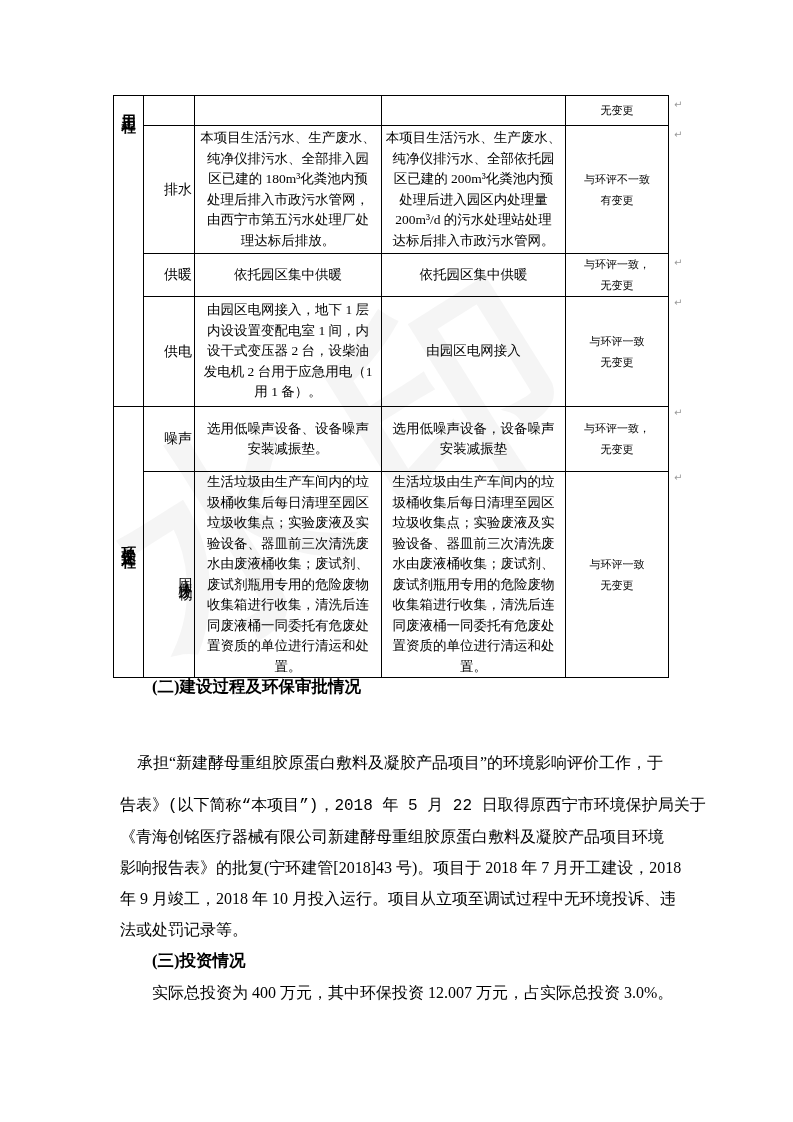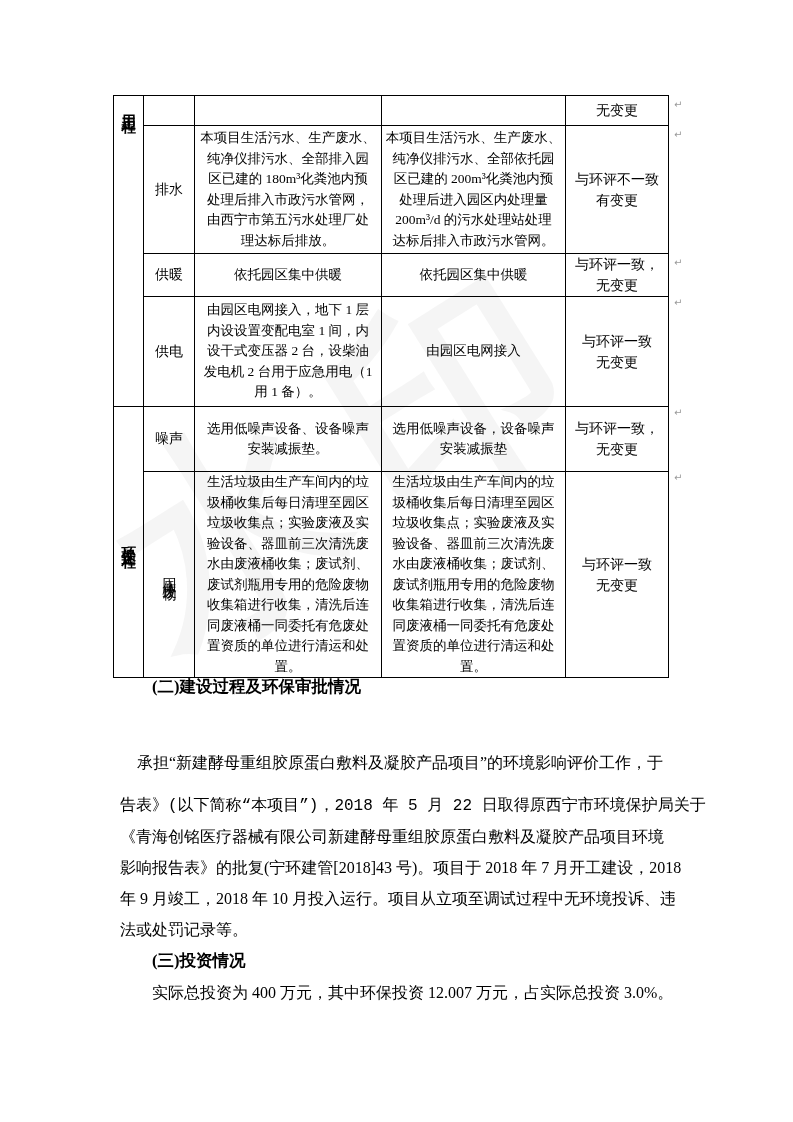--- a/index.html
+++ b/index.html
@@ -15,23 +15,23 @@
     letter-spacing:40px;white-space:nowrap;pointer-events:none;
     font-family:"Liberation Serif","DejaVu Serif",serif;
   }
   
   .tbl-wrap{position:absolute;left:113px;top:95px;}
   table.cmp{border-collapse:collapse;table-layout:fixed;width:555px;}
   table.cmp td{border:1px solid #000;padding:0 2px;vertical-align:middle;overflow:hidden;}
   table.cmp td.grp{font-weight:bold;font-size:14.5px;text-align:center;}
   table.cmp td.grp-top{vertical-align:top;padding-top:3px;}
   .vtext{writing-mode:vertical-rl;text-orientation:upright;letter-spacing:3px;margin:0 auto;line-height:1;display:inline-block;}
-  table.cmp td.lbl{font-size:14px;text-align:center;}
+  table.cmp td.lbl{font-size:14px;text-align:right;}
   table.cmp td.txt{font-size:13.5px;line-height:20.5px;}
-  table.cmp td.res{font-size:14px;line-height:21px;text-align:center;}
+  table.cmp td.res{font-size:11px;line-height:21px;text-align:center;}
   .ac{text-align:center;}
   .al{text-align:center;margin-left:16px;}
   .prelines{white-space:pre-line;}
   tr.r0{height:30px;} tr.r1{height:128px;} tr.r2{height:40px;}
   tr.r3{height:110px;} tr.r4{height:65px;} tr.r5{height:203px;}
   
   .rowmark{position:absolute;left:561px;width:14px;font-size:10px;color:#9a9a9a;
     font-family:"DejaVu Sans",sans-serif;line-height:10px;}
   
   .textline{position:absolute;left:120px;width:560px;font-size:16px;line-height:22px;white-space:nowrap;}

